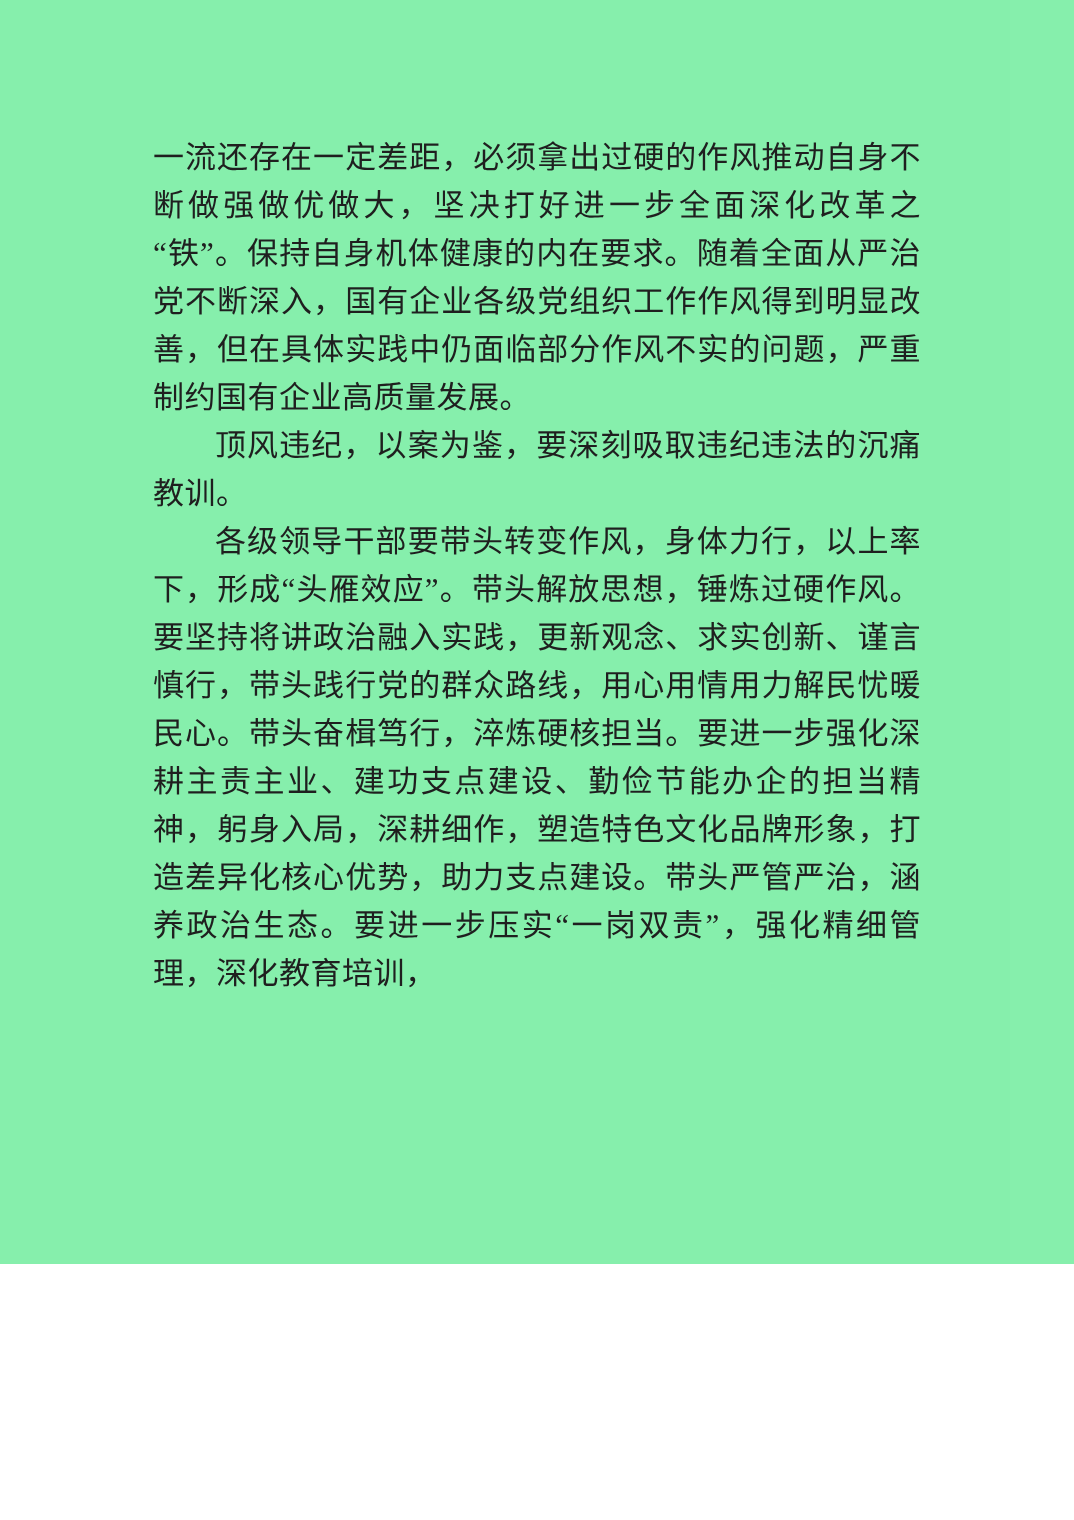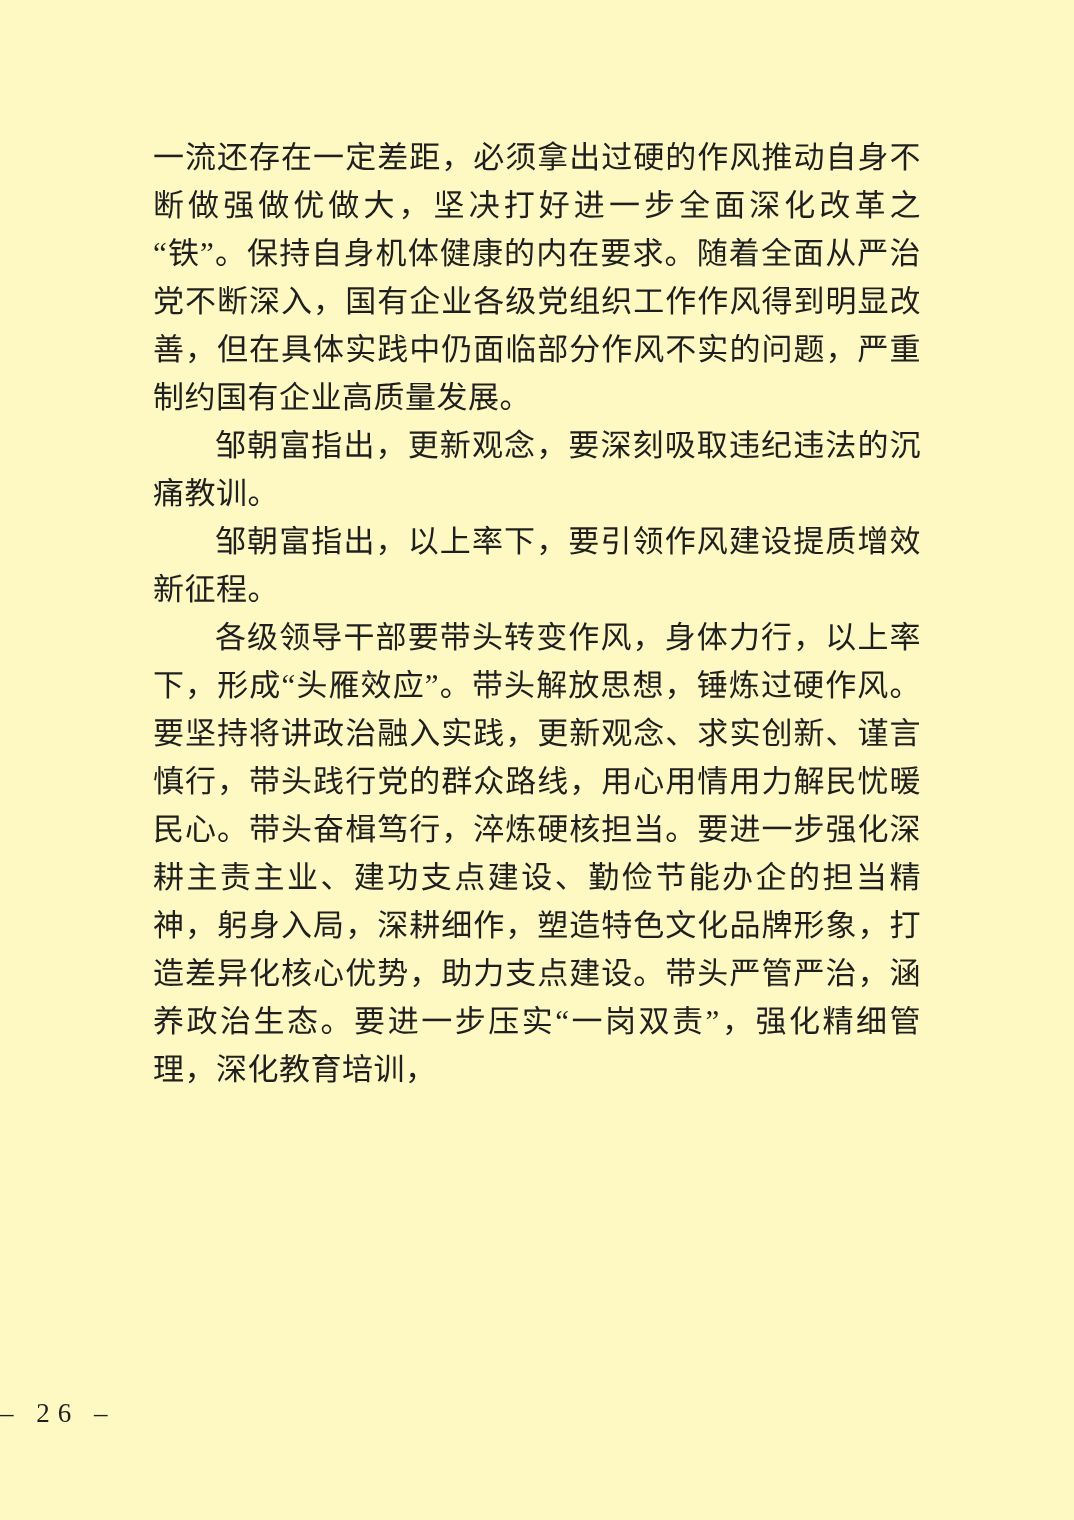--- a/index.html
+++ b/index.html
@@ -3,22 +3,22 @@
 <meta charset="utf-8">
 <style>
   html, body {
     margin: 0;
     padding: 0;
     background: #ffffff;
   }
   .page {
     position: relative;
     width: 1074px;
-    height: 1520px;
-    background: #fef9c3;
+    height: 1264px;
+    background: #86efac;
     overflow: hidden;
   }
   .content {
     position: absolute;
     left: 153px;
     top: 134px;
     width: 768px;
   }
   .para {
     font-family: "Liberation Serif", "DejaVu Serif", serif;
@@ -46,18 +46,17 @@
     color: #1f1f1f;
     letter-spacing: 8px;
   }
 </style>
 </head>
 <body>
 
 <div class="page">
   <div class="content">
     <p class="para">一流还存在一定差距，必须拿出过硬的作风推动自身不断做强做优做大，坚决打好进一步全面深化改革之“铁”。保持自身机体健康的内在要求。随着全面从严治党不断深入，国有企业各级党组织工作作风得到明显改善，但在具体实践中仍面临部分作风不实的问题，严重制约国有企业高质量发展。</p>
-    <p class="para indent">邹朝富指出，更新观念，要深刻吸取违纪违法的沉痛教训。</p>
-    <p class="para indent">邹朝富指出，以上率下，要引领作风建设提质增效新征程。</p>
+    <p class="para indent">顶风违纪，以案为鉴，要深刻吸取违纪违法的沉痛教训。</p>
     <p class="para indent">各级领导干部要带头转变作风，身体力行，以上率下，形成“头雁效应”。带头解放思想，锤炼过硬作风。要坚持将讲政治融入实践，更新观念、求实创新、谨言慎行，带头践行党的群众路线，用心用情用力解民忧暖民心。带头奋楫笃行，淬炼硬核担当。要进一步强化深耕主责主业、建功支点建设、勤俭节能办企的担当精神，躬身入局，深耕细作，塑造特色文化品牌形象，打造差异化核心优势，助力支点建设。带头严管严治，涵养政治生态。要进一步压实“一岗双责”，强化精细管理，深化教育培训，</p>
   </div>
   <div class="footer">– 26 –</div>
 </div>
 
 </body></html>

